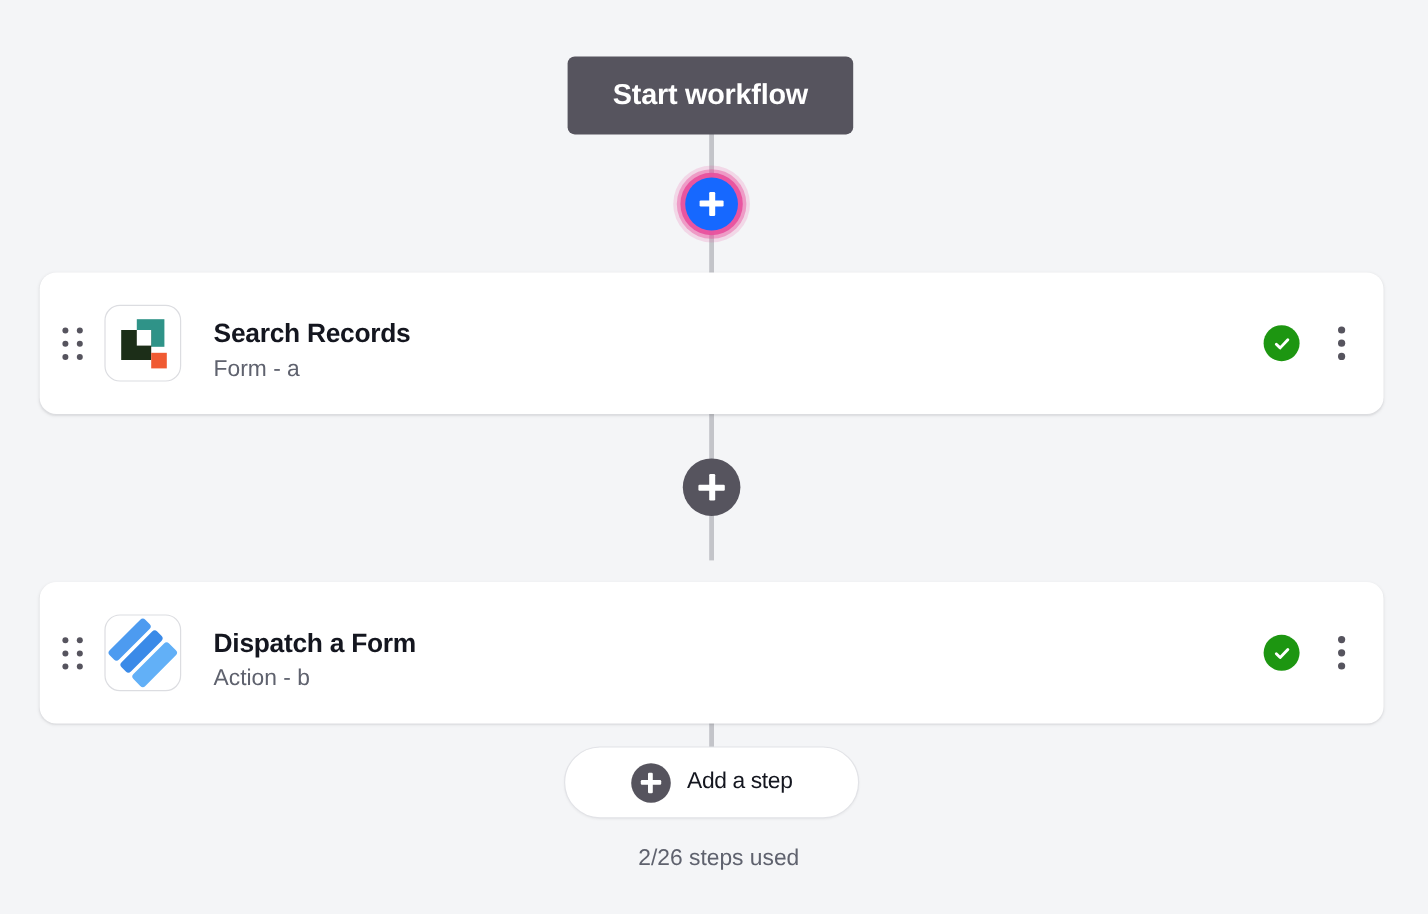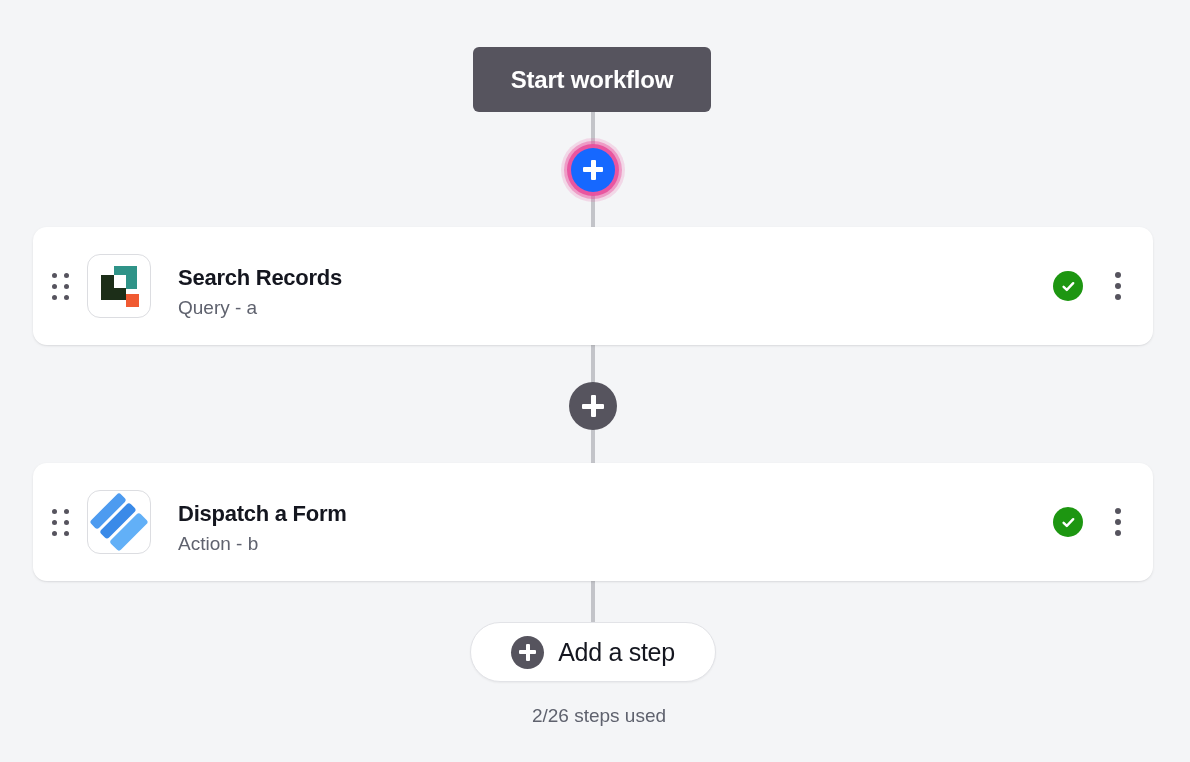--- a/index.html
+++ b/index.html
@@ -109,21 +109,21 @@
     width: 1120px;
     background: #ffffff;
     border-radius: 14px;
     box-shadow: 0 1px 3px rgba(16, 18, 28, 0.08),
                 0 1px 1px rgba(16, 18, 28, 0.04);
     display: flex;
     align-items: center;
     padding: 0 22px 0 0;
   }
   .card-1 { top: 227px; height: 118px; }
-  .card-2 { top: 463px; height: 118px; }
+  .card-2 { top: 485px; height: 118px; }
 
   
   .drag-handle {
     width: 54px;
     height: 100%;
     display: flex;
     align-items: center;
     justify-content: center;
     cursor: grab;
     flex: 0 0 auto;
@@ -278,21 +278,21 @@
     display: flex;
     align-items: center;
     justify-content: center;
     flex: 0 0 auto;
   }
   .add-step-icon .plus-glyph { width: 17px; height: 17px; }
   .add-step-icon .plus-glyph::before { width: 17px; height: 4.5px; top: 6.3px; }
   .add-step-icon .plus-glyph::after  { height: 17px; width: 4.5px; left: 6.3px; }
 
   .add-step-label {
-    font-size: 25px;
+    font-size: 19px;
     color: #14161f;
     letter-spacing: -0.3px;
     white-space: nowrap;
   }
 
   
   .steps-used {
     position: absolute;
     left: 8px;
     right: 0;
@@ -332,21 +332,21 @@
     <span class="ic-query">
       <span class="sq-teal"></span>
       <span class="sq-dark"></span>
       <span class="sq-white"></span>
       <span class="sq-orange"></span>
     </span>
   </div>
 
   <div class="card-text">
     <div class="card-title">Search Records</div>
-    <div class="card-sub">Query - a</div>
+    <div class="card-sub">Form - a</div>
   </div>
 
   <div class="status-check">
     <svg width="17" height="17" viewBox="0 0 17 17" aria-hidden="true">
       <path d="M3.6 8.8 L6.8 11.9 L13.2 5.2" stroke="#ffffff" stroke-width="2.4" fill="none" stroke-linecap="round" stroke-linejoin="round"></path>
     </svg>
   </div>
 
   <button class="kebab">
     <i></i>

